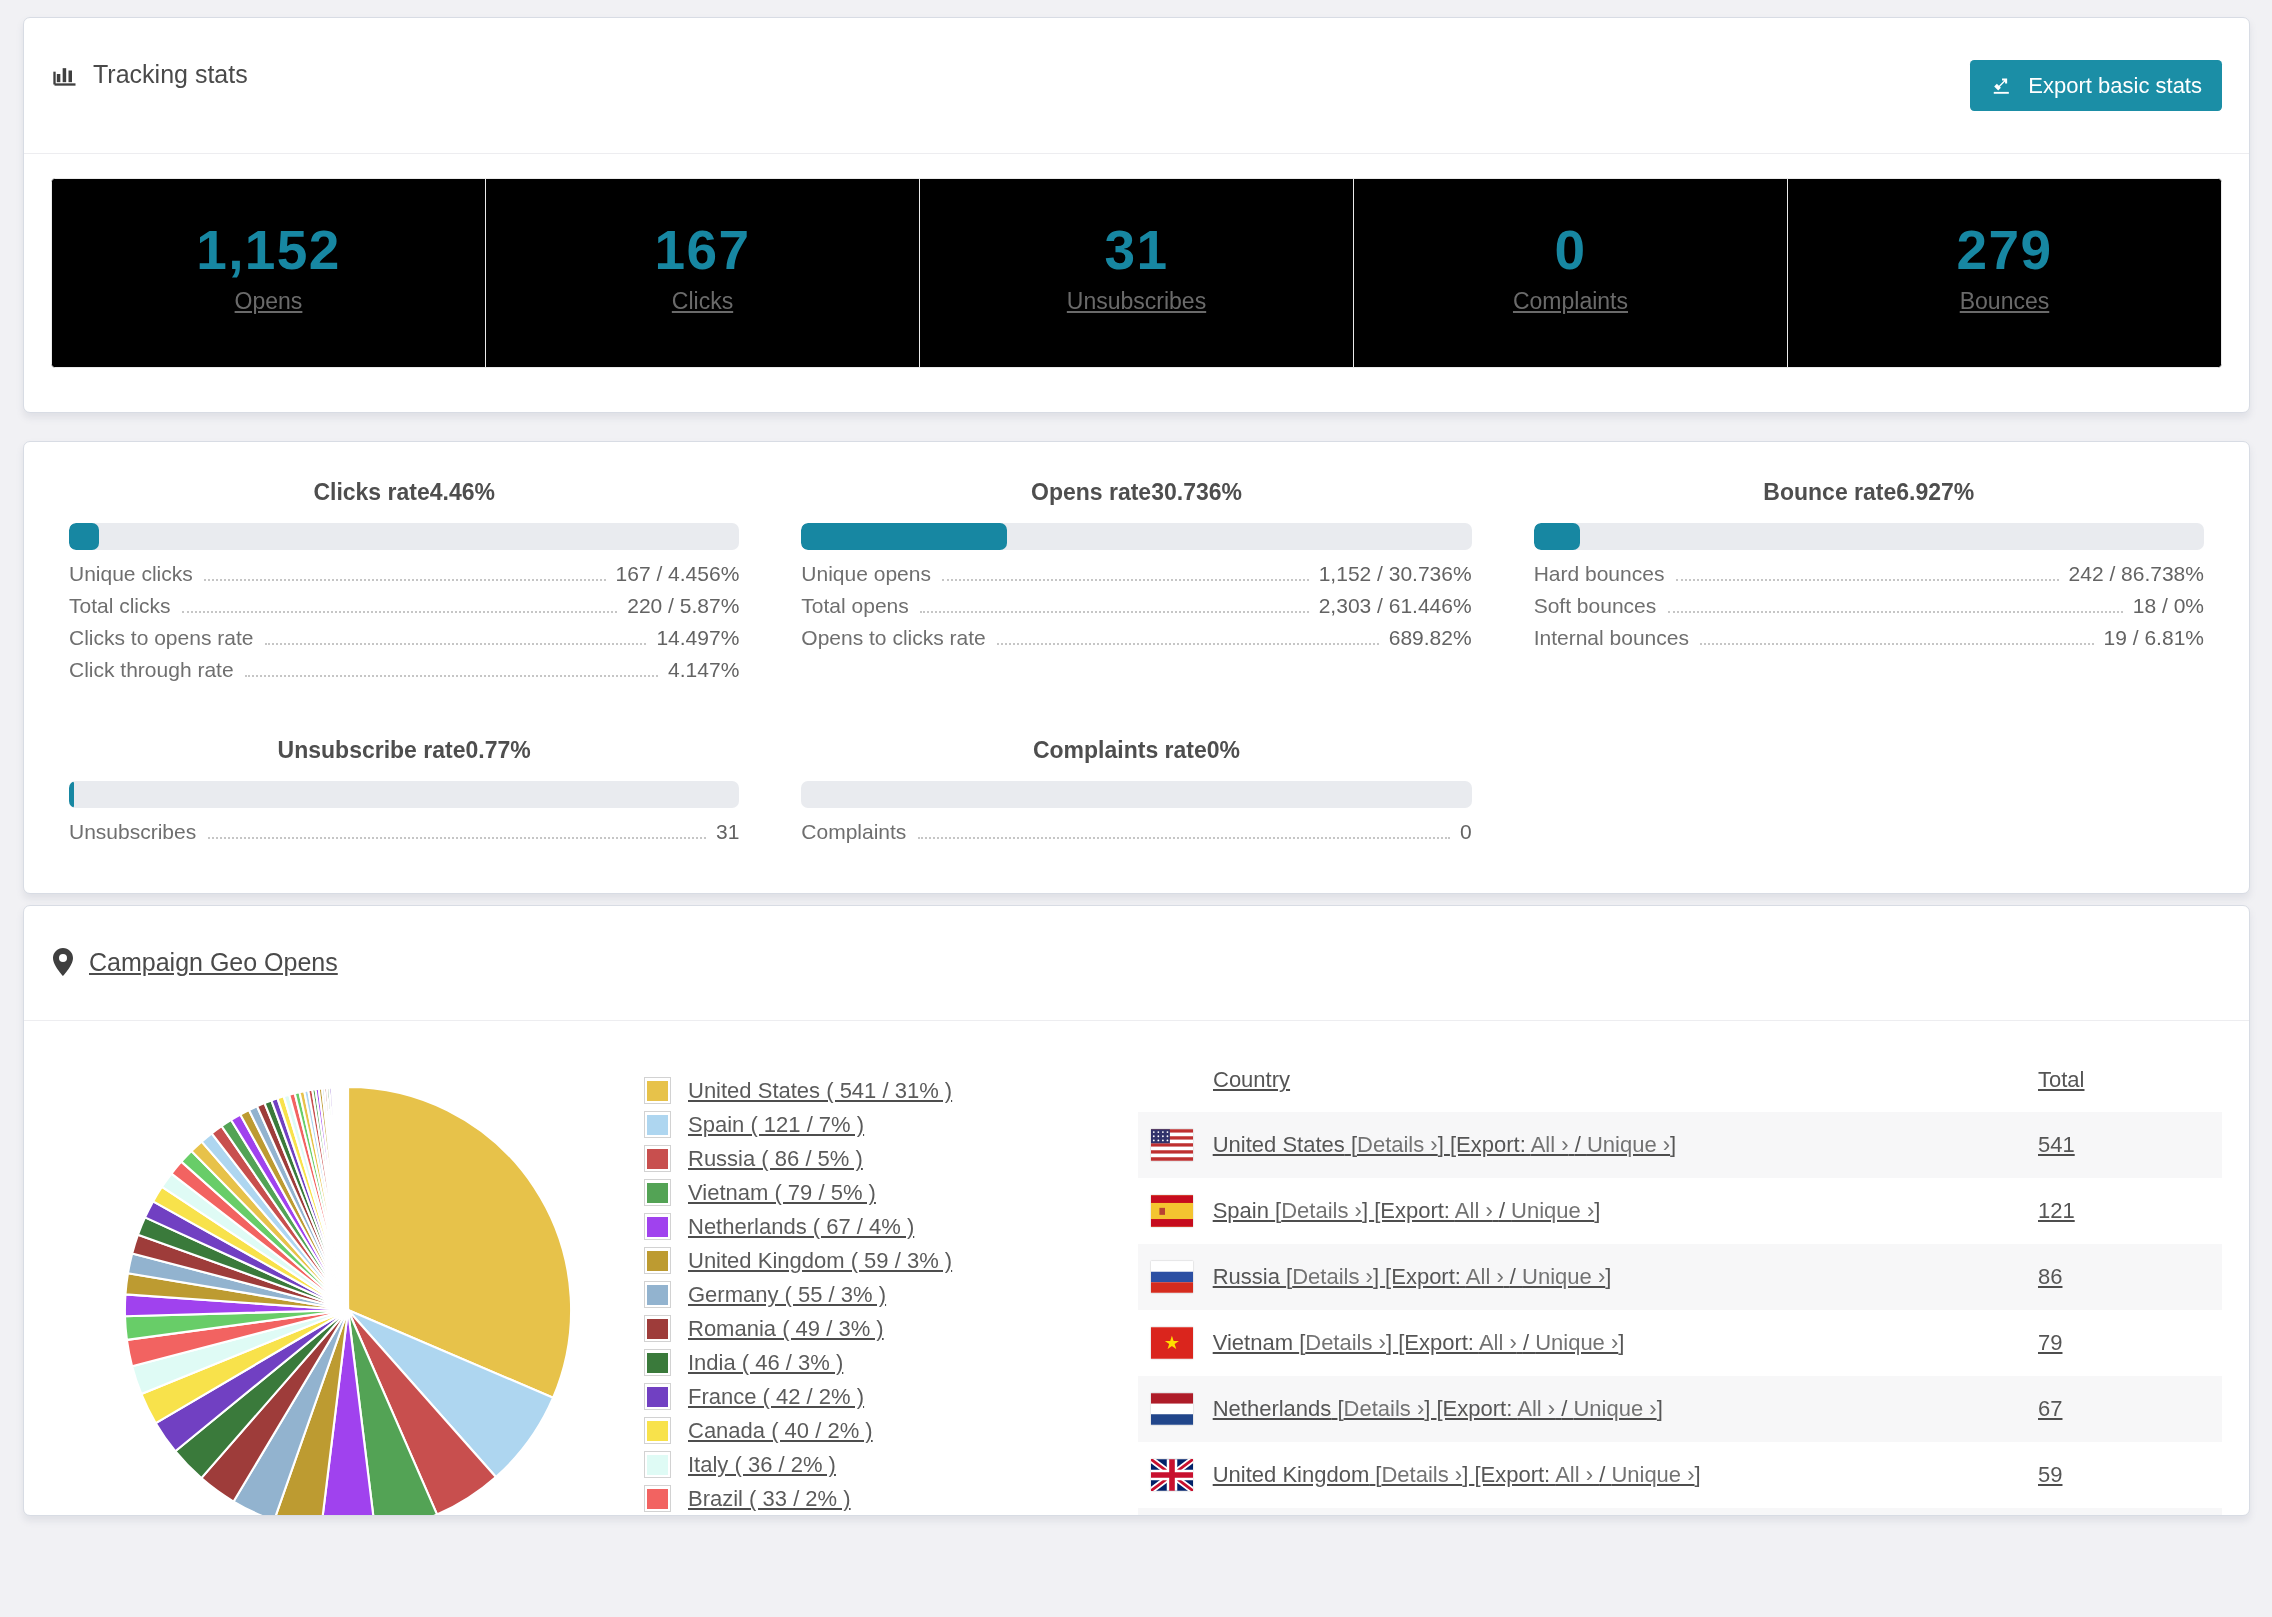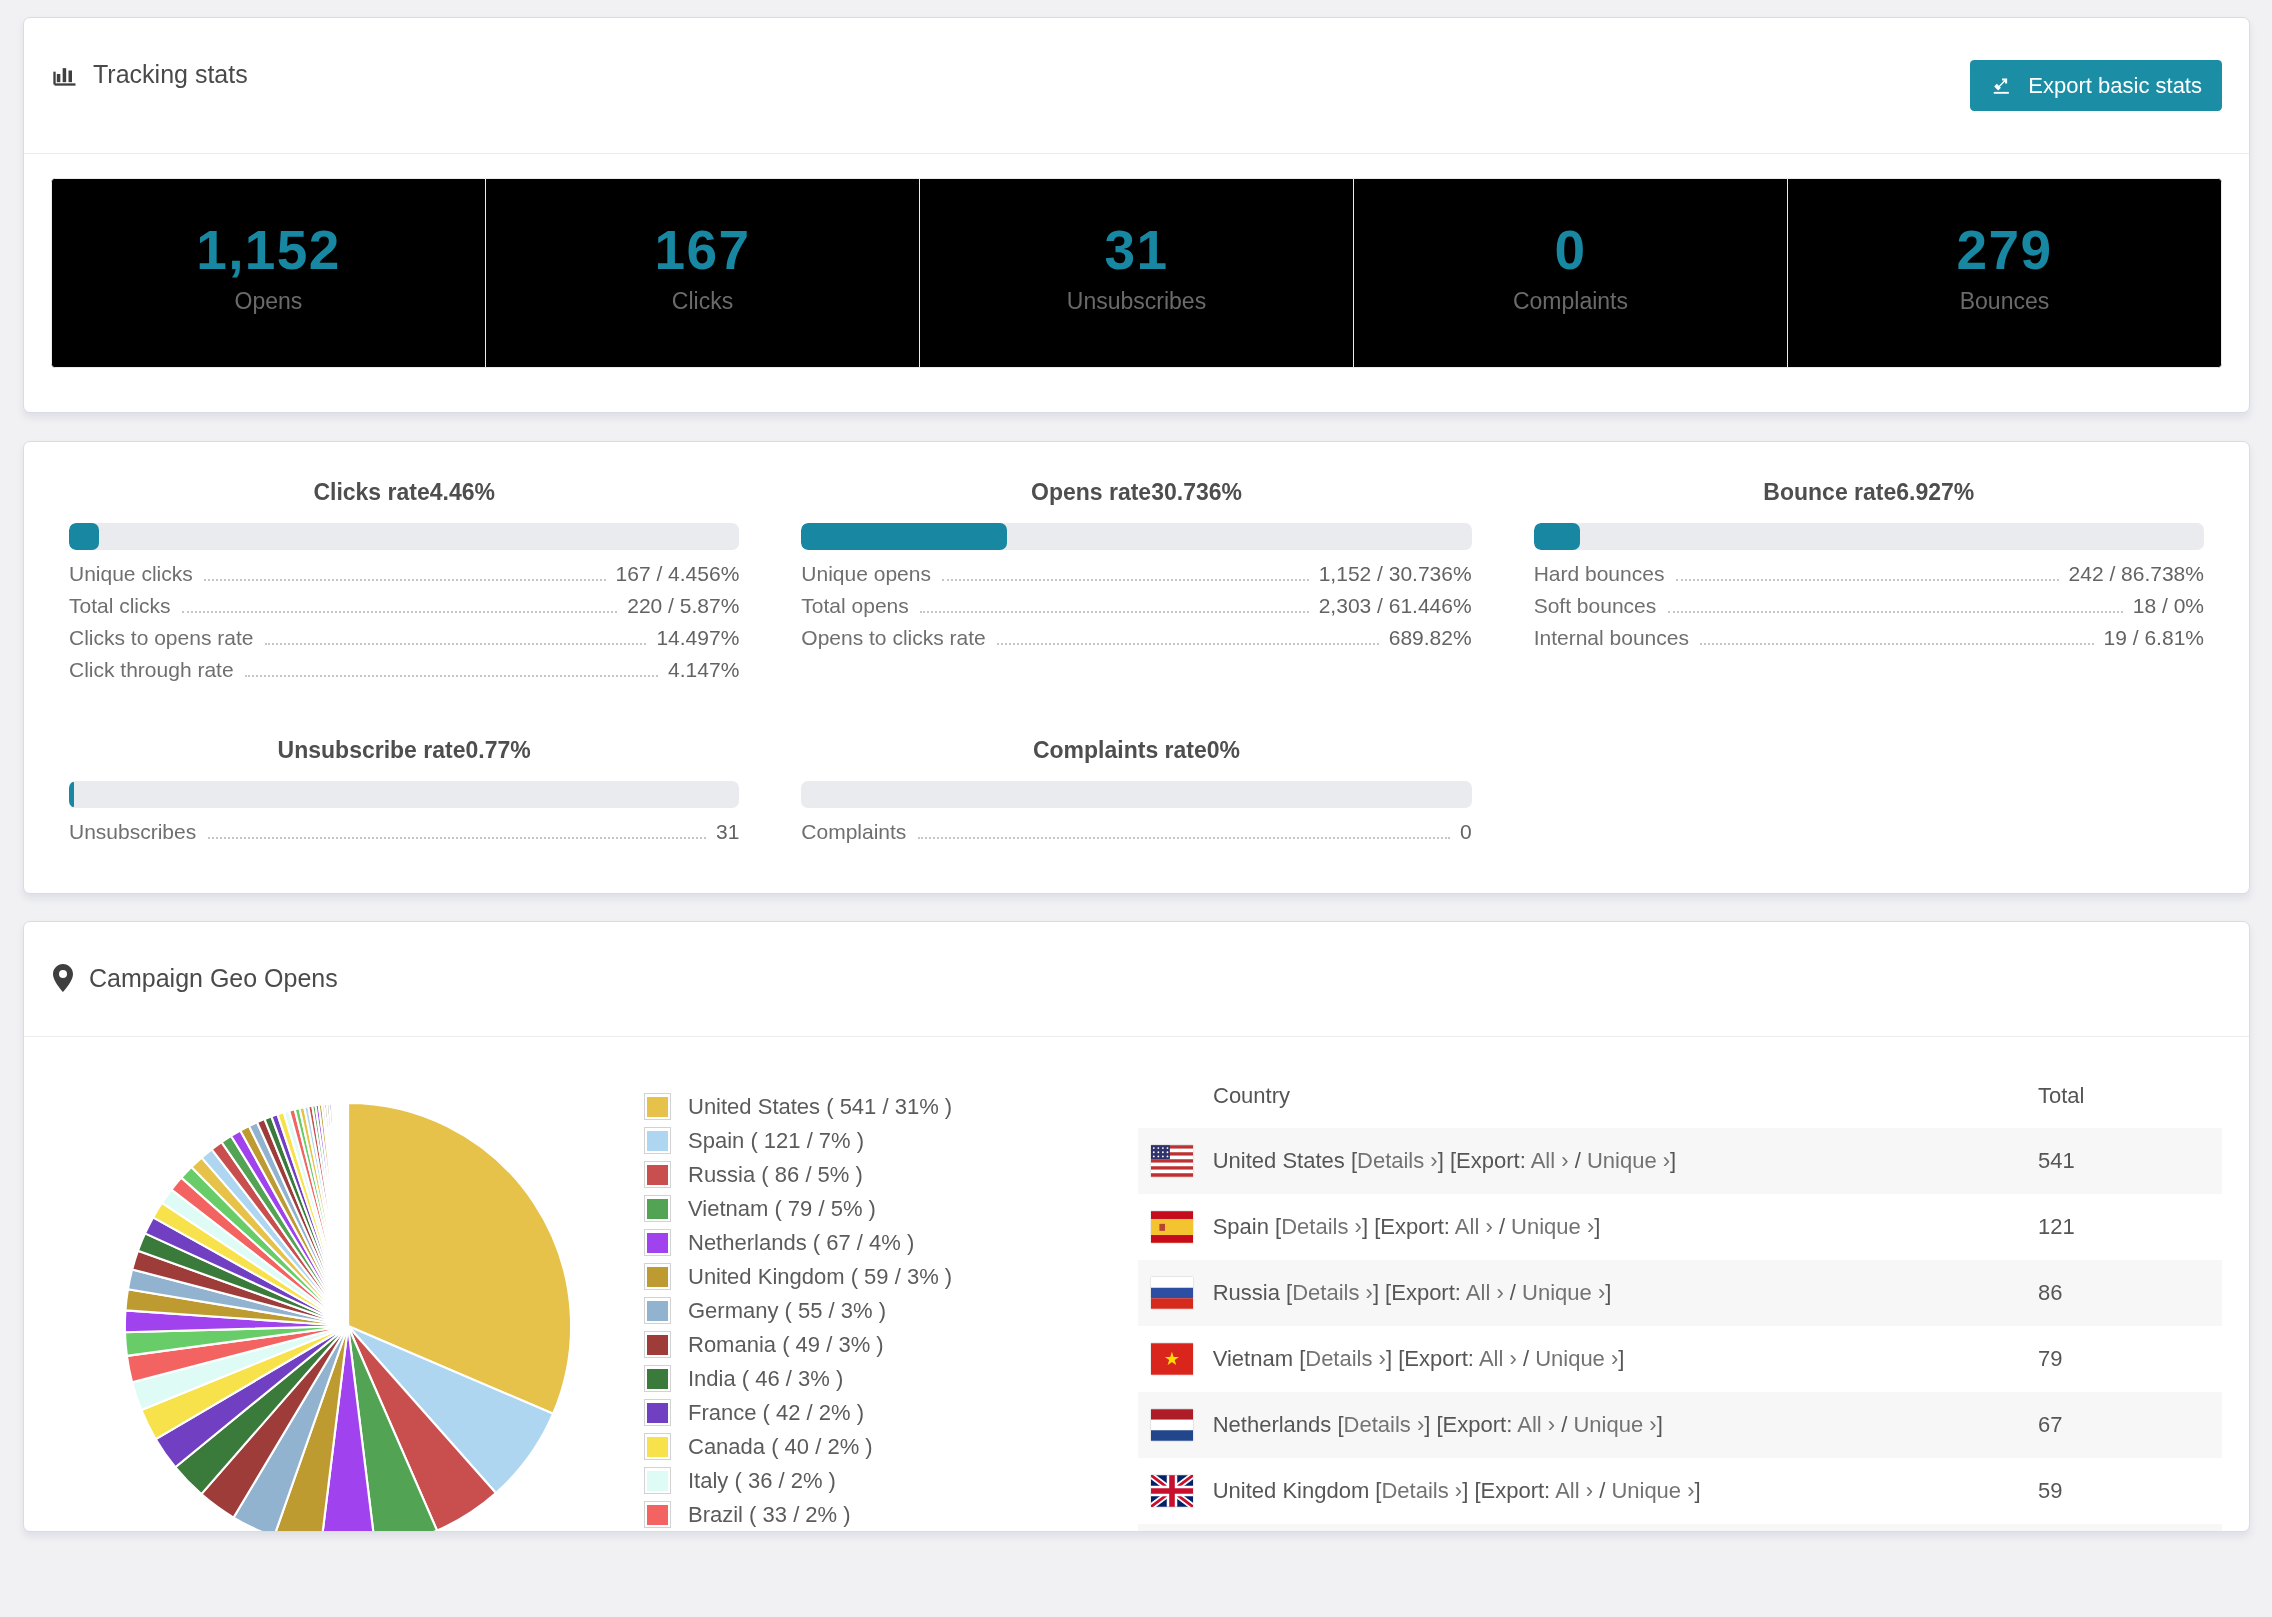--- a/index.html
+++ b/index.html
@@ -52,21 +52,21 @@
   }
   .stat-cell {
     flex:1; text-align:center;
     padding:44px 0 52px;
     border-right:1.4px solid #ebebeb;
   }
   .stat-cell:last-child { border-right:none; }
   .stat-value {
     font-size:55px; font-weight:700; color:#1787a2; letter-spacing:1.4px; line-height:1;
   }
-  .stat-label { font-size:23px; color:#6a6a6a; margin-top:10px; }
+  .stat-label { font-size:23px; color:#6a6a6a; margin-top:10px;text-decoration:underline; }
 
   
   .rates-panel { margin-top:28px; padding:37px 45px 49px; }
   .rates-grid {
     display:grid;
     grid-template-columns:1fr 1fr 1fr;
     column-gap:62px; row-gap:55px;
   }
   .rate-head {
     display:flex; justify-content:center; align-items:baseline;
@@ -87,21 +87,21 @@
     font-size:21px; color:#6f6f6f;
     margin-top:8px; line-height:1.15;
   }
   .leader {
     flex:1; border-bottom:2.1px dotted #c6c6c6;
     margin:0 10px 5px 11.3px;
   }
   .rate-row-value { color:#636363; white-space:nowrap; }
 
   
-  .geo-panel { margin-top:27px; height:611px; overflow:hidden; }
+  .geo-panel { margin-top:11px; height:611px; overflow:hidden;text-decoration:underline; }
   .geo-content { display:flex; align-items:center; padding:25.4px 27px 0; }
   .pie-wrap { width:593px; display:flex; justify-content:center; flex:none; }
   .legend { width:494px; flex:none; list-style:none; margin:11.3px 0 0; padding:0; }
   .legend li {
     display:flex; align-items:center;
     font-size:22px; color:#5b5b5b;
     margin-bottom:7px;
   }
   .swatch {
     width:27px; height:27px; flex:none;

